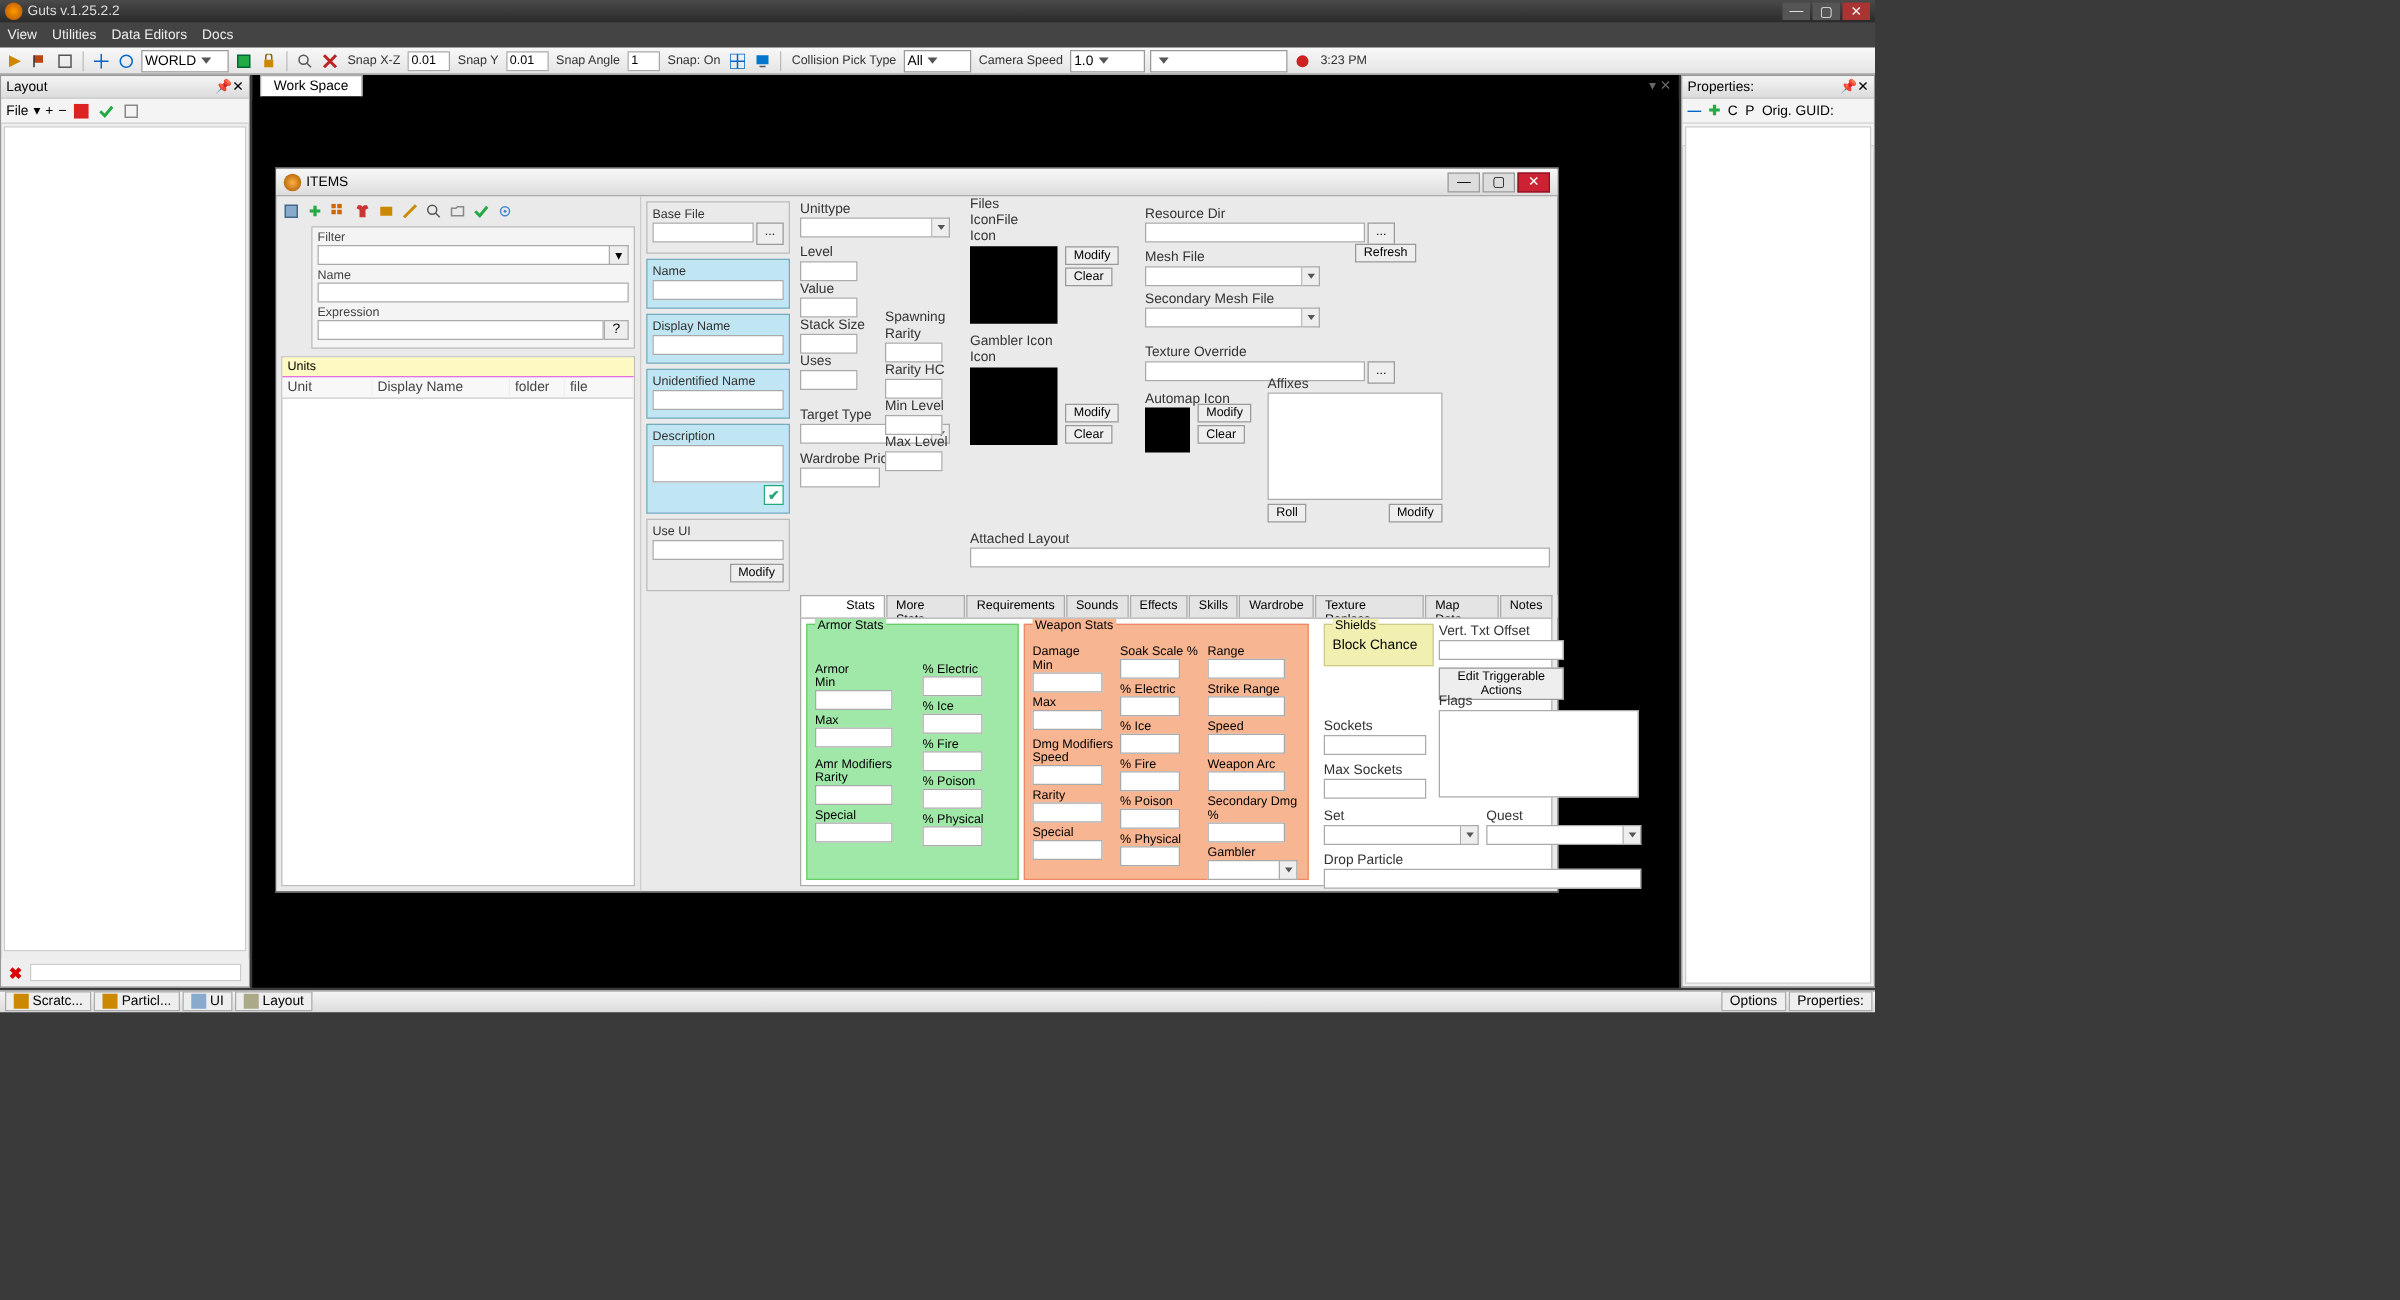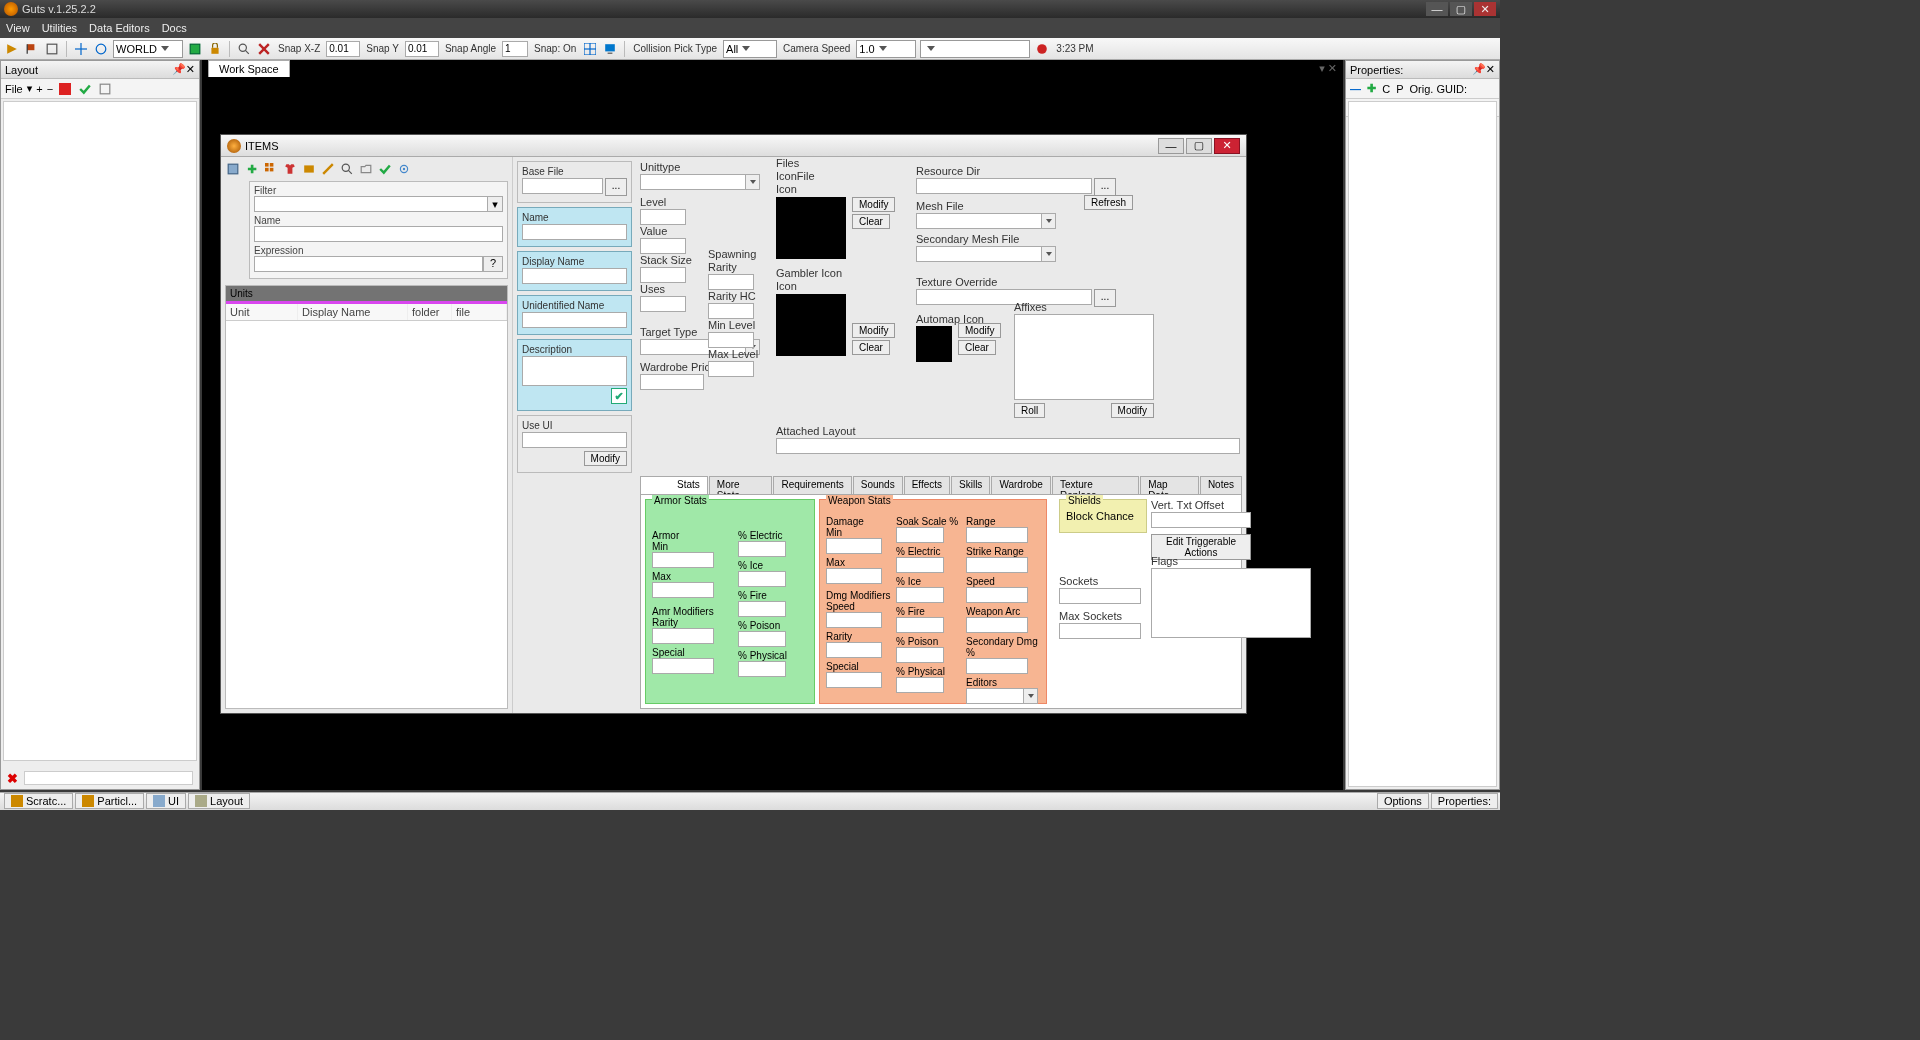--- a/index.html
+++ b/index.html
@@ -61,21 +61,21 @@
 .items-left-toolbar { display: flex; gap: 3px; margin-bottom: 4px; flex-wrap: wrap; }
 .items-left-toolbar .tb { width: 16px; height: 16px; }
 .filter-box { border: 1px solid #bbb; background: #f4f4f4; padding: 2px 4px 4px; font-size: 10px; margin-bottom: 4px; margin-left: 24px; }
 .filter-box .frow { margin-bottom: 2px; }
 .filter-box label { font-size: 10px; color: #444; }
 .filter-box .finput { width: 100%; height: 16px; border: 1px solid #aaa; background: #fff; }
 .filter-box .withdd { display:flex; }
 .filter-box .ddbtn { width: 16px; border:1px solid #aaa; border-left:none; background:#eee; display:flex; align-items:center; justify-content:center; }
 .qbtn { width: 20px; height: 16px; border: 1px solid #aaa; background: #eee; text-align: center; }
 .units-grp { flex:1; display:flex; flex-direction:column; border:1px solid #bbb; background:#fff; margin-top:2px; }
-.units-grp-header { font-size:10px; padding:2px 4px; background:#737373; border-bottom:3px solid #d946ef; }
+.units-grp-header { font-size:10px; padding:2px 4px; background:#fef9c3; border-bottom:1px solid #d946ef; }
 .grid-head { display:flex; border-bottom:1px solid #ccc; font-size:10px; color:#444; background:#f8f8f8; }
 .grid-head div { padding:2px 4px; border-right:1px solid #eee; }
 
 
 .items-mid { width: 123px; padding: 4px; }
 .blue { background: #bfe6f2; }
 .fld-grp { border: 1px solid #bbb; padding: 4px 4px 6px; margin-bottom: 4px; }
 .fld-grp.blue { border-color: #7ab; }
 .fld-grp .lab { font-size: 10px; color: #333; margin-bottom: 1px; }
 .fld-grp .in { width: 100%; height: 16px; border: 1px solid #aaa; background: #fff; }
@@ -681,21 +681,21 @@
               </div>
             <div class="cell">
                 <span class="lab">Weapon Arc</span>
                 <div class="in" style="width:62px"></div>
               </div>
             <div class="cell">
                 <span class="lab">Secondary Dmg %</span>
                 <div class="in" style="width:62px"></div>
               </div>
             <div class="cell">
-                <span class="lab">Editors</span>
+                <span class="lab">Gambler</span>
                 <div class="dd" style="width:72px">
                   <div class="body"></div>
                   <div class="ar"></div>
                 </div>
               </div>
           </div>
         </div>
 
         <div class="statgrp shields">
           <span class="title">Shields</span>
@@ -709,20 +709,40 @@
         <div class="rsec" style="left:510px; top:60px; width:160px;">
           <span class="lab">Flags</span>
           <div class="in" style="height:70px"></div>
         </div>
         <div class="rsec" style="left:418px; top:80px; width:82px;">
           <span class="lab">Sockets</span>
             <div class="in"></div>
           <span class="lab" style="margin-top:6px">Max Sockets</span>
             <div class="in"></div>
         </div>
+        <div class="rsec" style="left:418px; top:152px; width:260px; display:flex; gap:6px; flex-wrap:wrap;">
+          <div style="width:124px;">
+              <span class="lab">Set</span>
+              <div class="dd">
+                <div class="body"></div>
+                <div class="ar"></div>
+              </div>
+            </div>
+          <div style="width:124px;">
+              <span class="lab">Quest</span>
+              <div class="dd">
+                <div class="body"></div>
+                <div class="ar"></div>
+              </div>
+            </div>
+          <div style="width:254px;">
+              <span class="lab">Drop Particle</span>
+              <div class="in"></div>
+            </div>
+        </div>
       </div>
     </div>
   </div>
 </div>
 
 <div class="statusbar">
   <span>Selected: 0</span>
   <div class="spacer"></div>
 </div>
 

